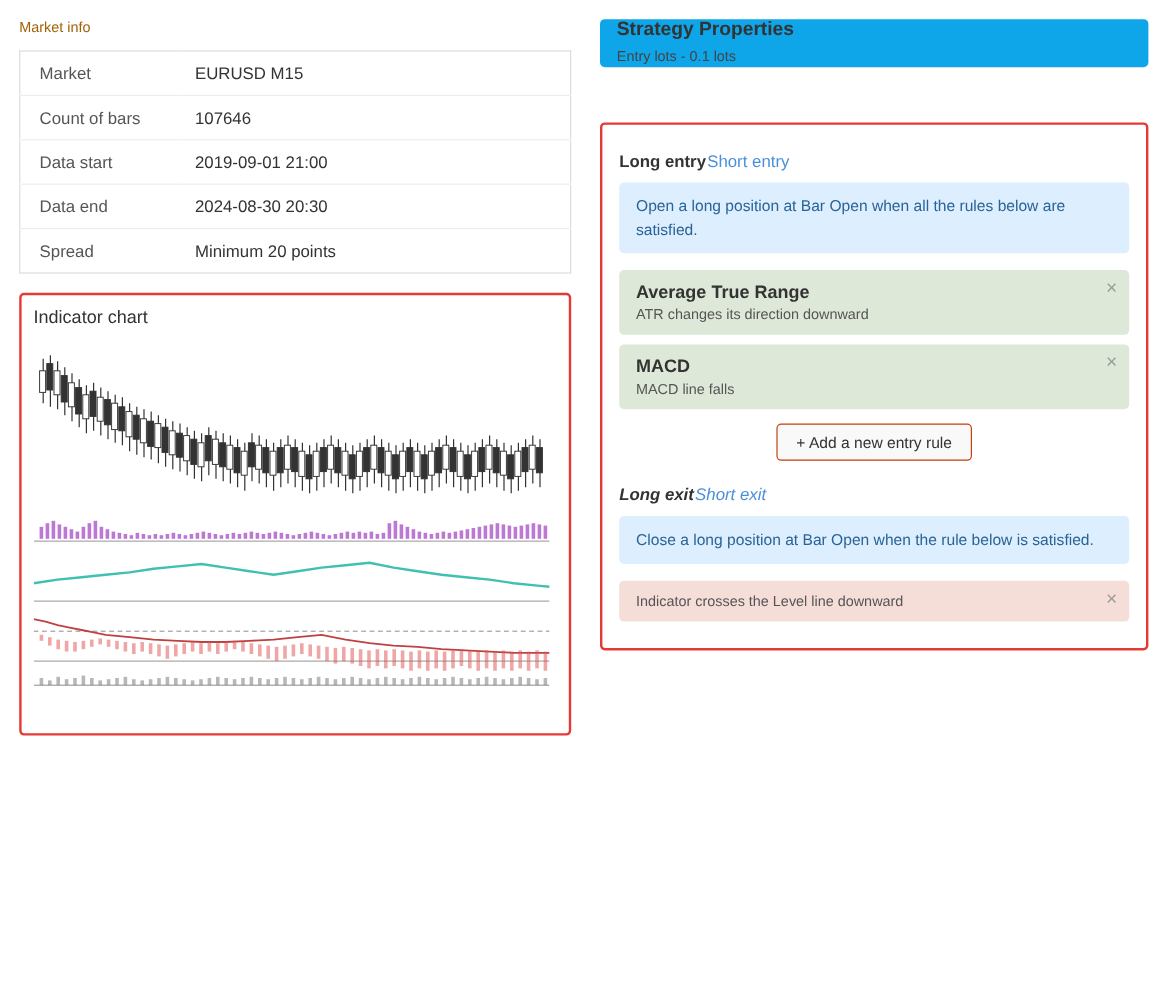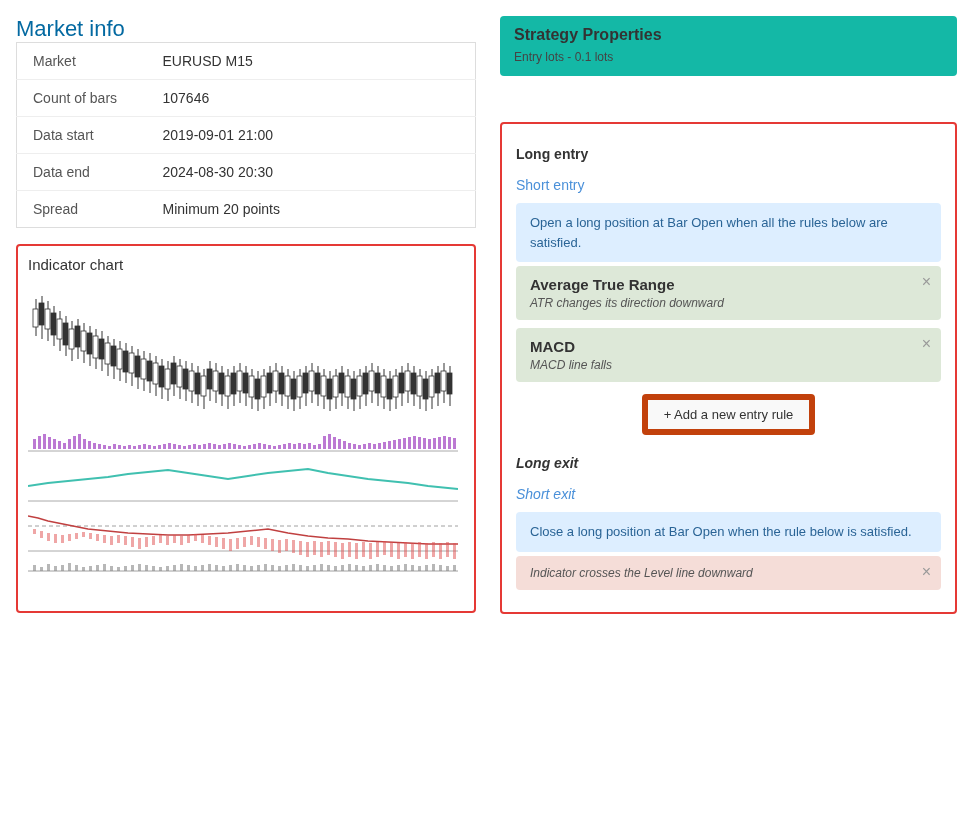--- a/index.html
+++ b/index.html
@@ -18,23 +18,24 @@
       align-items: flex-start;
     }
     .left-panel {
       width: 460px;
       flex-shrink: 0;
     }
     .right-panel {
       flex: 1;
     }
     .section-title {
-      font-size: 22px;
+      font-size: 12px;
       font-weight: normal;
-      color: #0369a1;
+      color: #a16207;
+      margin-bottom: 12px;
     }
     .market-info-table {
       width: 100%;
       border: 1px solid #ddd;
       border-radius: 4px;
       border-collapse: collapse;
       padding-left: 24px;
     }
     .market-info-table tr {
       border-bottom: 1px solid #eee;
@@ -73,59 +74,58 @@
       overflow: hidden;
     }
     
     .strategy-box {
       border: 2px solid #e53935;
       border-radius: 4px;
       padding: 14px;
       margin-top: 46px;
     }
     .strategy-properties {
-      background: #14b8a6;
-      border-radius: 4px;
-      padding: 10px 14px;
+      background: #0ea5e9;
+      border-radius: 4px;
+      padding: 0 14px;
       margin-bottom: 14px;
     }
     .strategy-properties-title {
       font-size: 16px;
       font-weight: bold;
       color: #333;
       margin-bottom: 4px;
     }
     .strategy-properties-desc {
       font-size: 12px;
       color: #444;
       line-height: 1.5;
     }
     .tabs-row {
       display: flex;
-      gap: 15px;
+      gap: 1px;
       margin-bottom: 10px;
       margin-top: 8px;
-      flex-direction: column;
     }
     .tab-active {
       font-weight: bold;
       color: #333;
       cursor: pointer;
       text-decoration: none;
     }
     .tab-inactive {
       color: #4a90d9;
       cursor: pointer;
       text-decoration: none;
     }
     .info-box-blue {
       background: #ddeeff;
       border-radius: 4px;
       padding: 10px 14px;
-      margin-bottom: 4px;
+      margin-bottom: 14px;
       color: #2a6496;
       font-size: 13px;
       line-height: 1.5;
     }
     .rule-card {
       background: #dde8d8;
       border-radius: 4px;
       padding: 10px 14px;
       margin-bottom: 8px;
       position: relative;
@@ -140,36 +140,35 @@
     .rule-card-title {
       font-size: 15px;
       font-weight: bold;
       color: #333;
       margin-bottom: 3px;
       padding-right: 20px;
     }
     .rule-card-desc {
       font-size: 12px;
       color: #555;
-      font-style: italic;
     }
     .rule-close-btn {
       position: absolute;
       top: 8px;
       right: 10px;
       color: #999;
       font-size: 16px;
       cursor: pointer;
       line-height: 1;
     }
     .add-rule-btn {
       display: inline-flex;
       align-items: center;
       gap: 6px;
-      border: 6px solid #c2410c;
+      border: 1px solid #c2410c;
       background: #f9f9f9;
       border-radius: 4px;
       padding: 7px 16px;
       font-size: 13px;
       cursor: pointer;
       color: #333;
       margin-top: 4px;
       margin-bottom: 10px;
     }
     .divider-section {

